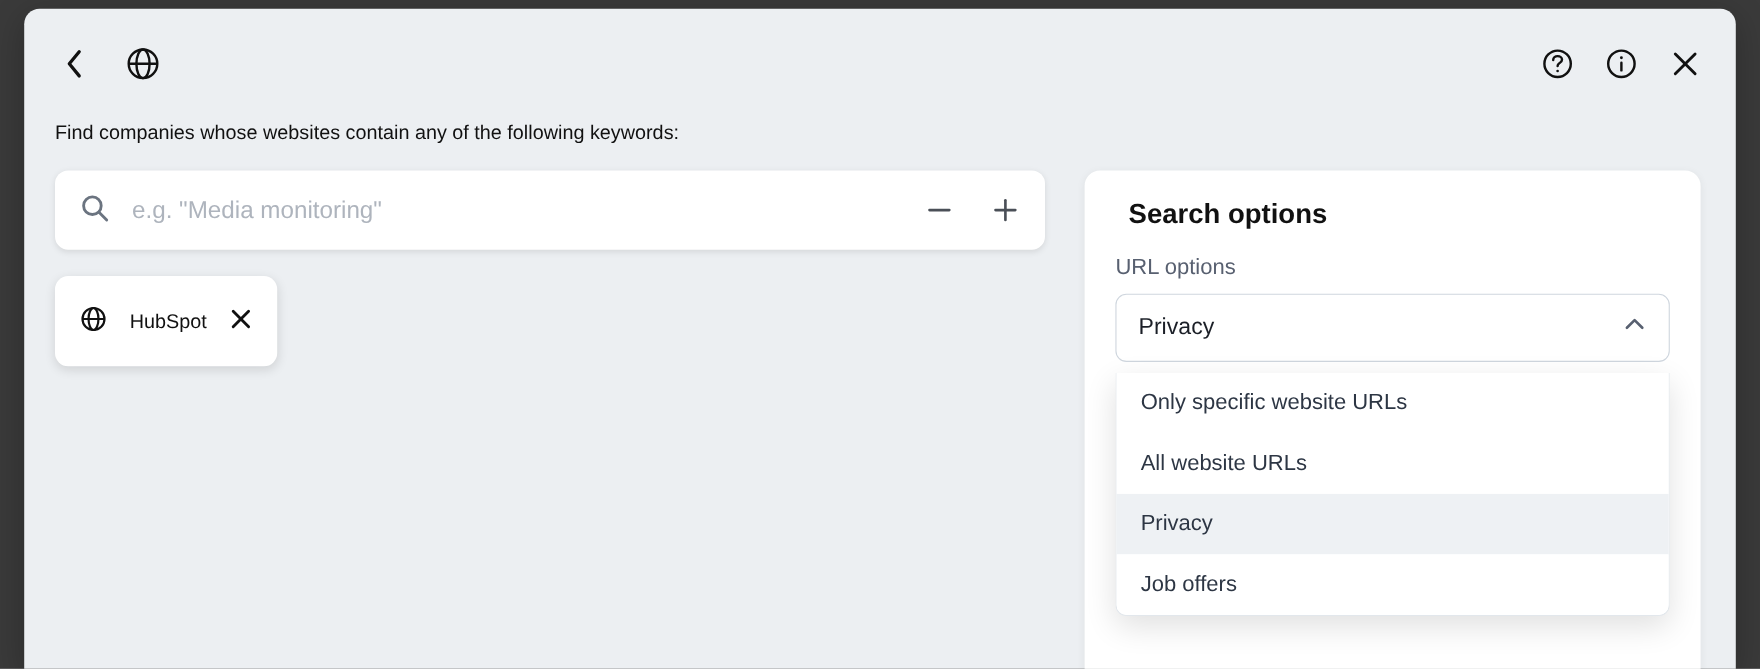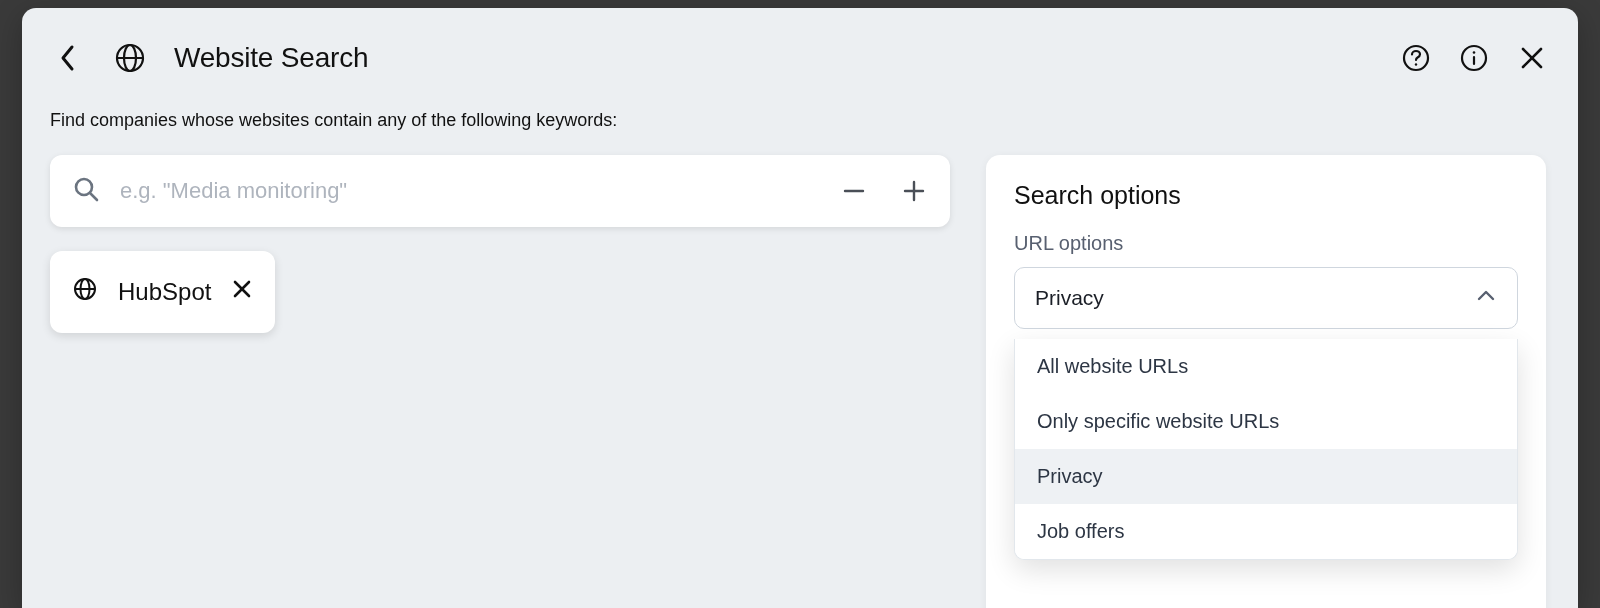--- a/index.html
+++ b/index.html
@@ -65,36 +65,36 @@
   .chip-row { margin-top: 24px; display: flex; }
   .chip {
     background: #fff;
     border-radius: 12px;
     height: 82px;
     padding: 0 22px;
     display: inline-flex;
     align-items: center;
     gap: 20px;
     box-shadow: 0 3px 10px rgba(0,0,0,0.12);
-    font-size: 24px;
+    font-size: 18px;
     color: #111;
   }
   .chip .glb { color: #111; }
   .chip .x { cursor: pointer; color: #111; }
 
   
   .options-card {
     background: #fff;
     border-radius: 14px;
     padding: 26px 28px 0 28px;
     box-shadow: 0 2px 8px rgba(0,0,0,0.06);
     height: 480px;
     position: relative;
   }
-  .options-title { font-size: 25px; font-weight: 400; color: #111; }
+  .options-title { font-size: 25px; font-weight: 700; color: #111; margin-left: 12px; }
   .field-label { margin-top: 22px; font-size: 20px; color: #586070; }
 
   .select {
     margin-top: 12px;
     border: 1.5px solid #cfd6de;
     border-radius: 10px;
     height: 62px;
     display: flex;
     align-items: center;
     padding: 0 20px;
@@ -138,21 +138,20 @@
             <polyline points="13,4 4,15 13,26"></polyline>
           </svg>
       </span>
       <span class="icon-btn">
         <svg width="32" height="32" viewBox="0 0 32 32" fill="none" stroke="currentColor" stroke-width="2.2">
             <circle cx="16" cy="16" r="13"></circle>
             <ellipse cx="16" cy="16" rx="6" ry="13"></ellipse>
             <line x1="3" y1="16" x2="29" y2="16"></line>
           </svg>
       </span>
-      <span class="hdr-title">Website Search</span>
     </div>
     <div class="hdr-right">
       <span class="icon-btn">
         <svg width="30" height="30" viewBox="0 0 30 30" fill="none" stroke="currentColor" stroke-width="2.2">
             <circle cx="15" cy="15" r="12"></circle>
             <path d="M11 11.5c0-2 1.8-3.5 4-3.5s4 1.4 4 3.3c0 1.6-1 2.4-2.4 3.2-1.1.7-1.6 1.3-1.6 2.5" stroke-linecap="round"></path>
             <circle cx="15" cy="21.5" r="1.2" fill="currentColor" stroke="none"></circle>
           </svg>
       </span>
       <span class="icon-btn">
@@ -225,21 +224,21 @@
         <div class="select">
           <span>Privacy</span>
           <span class="chev">
             <svg width="22" height="22" viewBox="0 0 22 22" fill="none" stroke="currentColor" stroke-width="2.4" stroke-linecap="round" stroke-linejoin="round">
                 <polyline points="4,14 11,7 18,14"></polyline>
               </svg>
           </span>
         </div>
 
         <div class="dropdown">
+          <div class="opt">Only specific website URLs</div>
           <div class="opt">All website URLs</div>
-          <div class="opt">Only specific website URLs</div>
           <div class="opt selected">Privacy</div>
           <div class="opt">Job offers</div>
         </div>
       </div>
     </div>
   </div>
 </div>
 
 </body></html>

